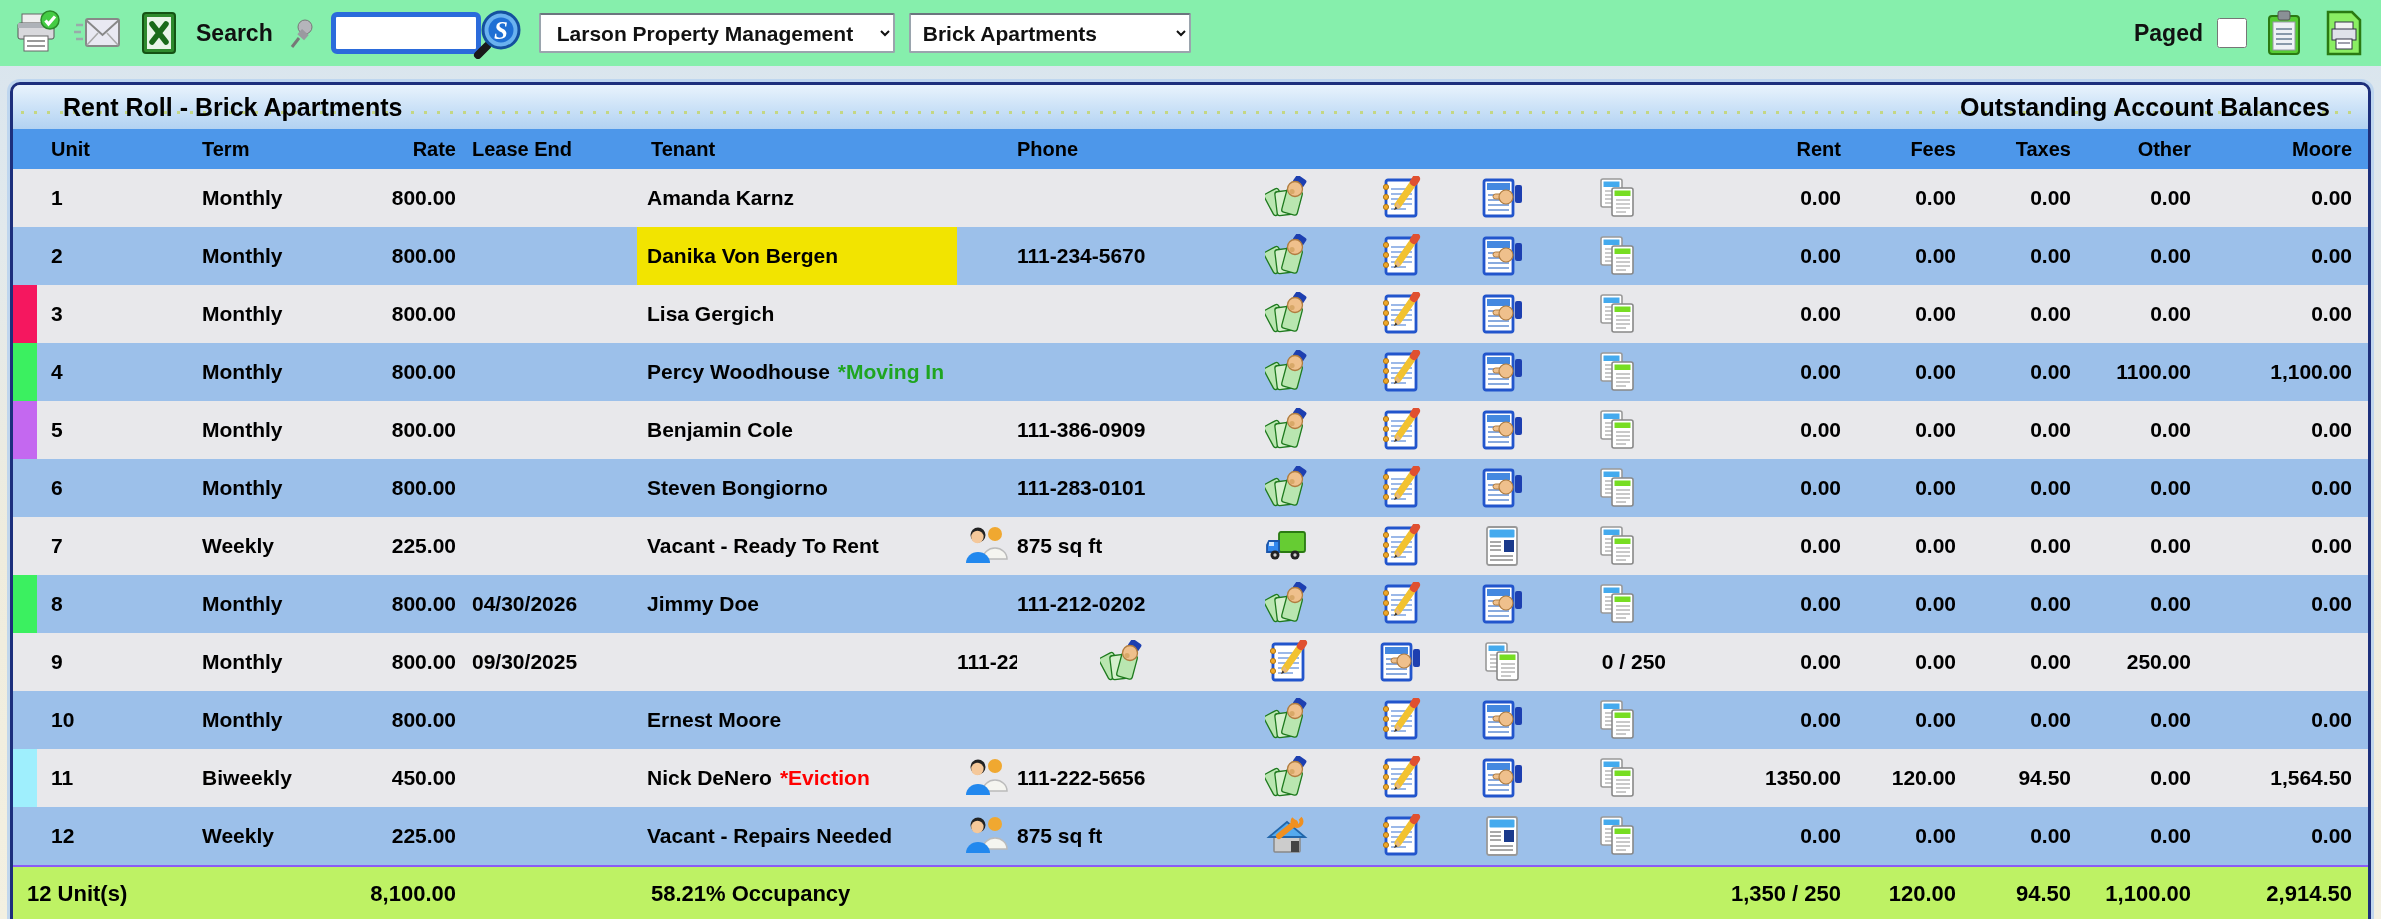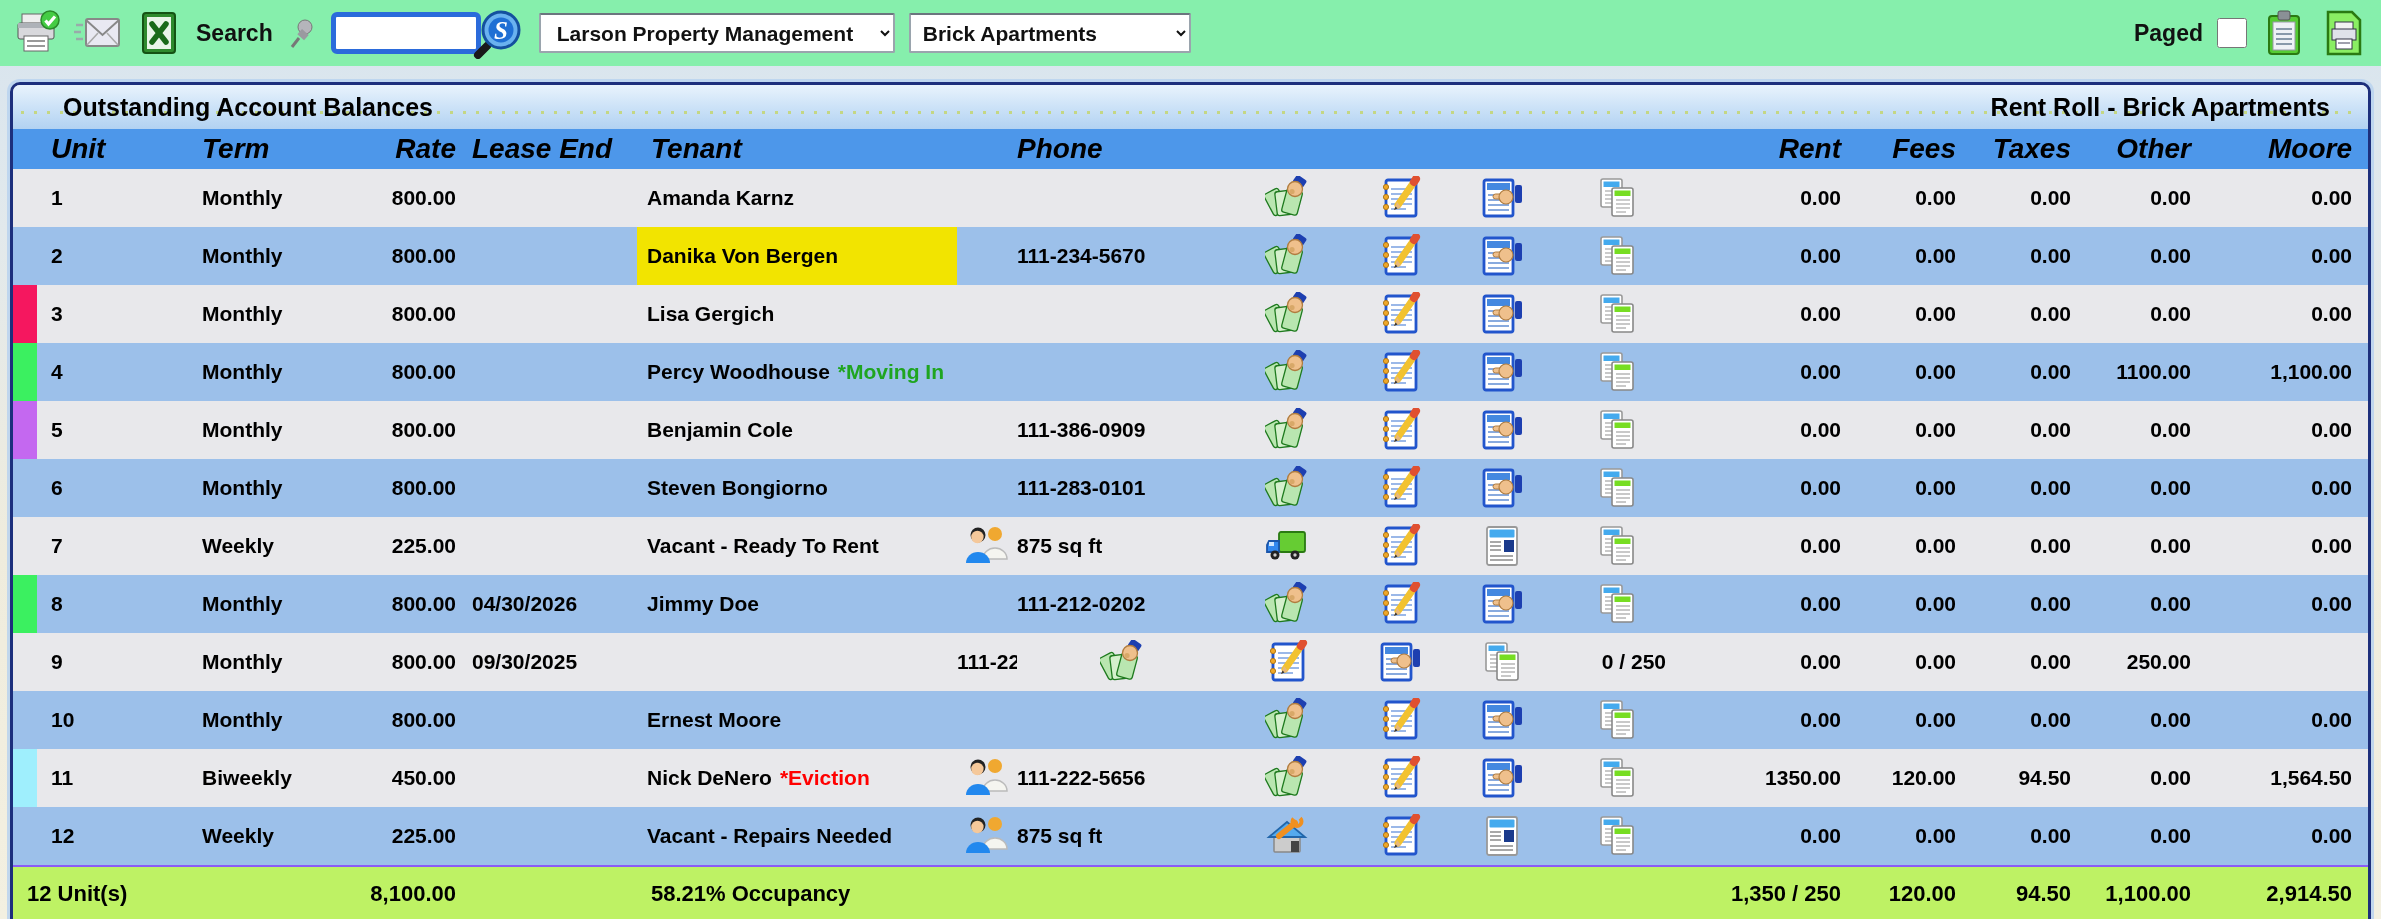--- a/index.html
+++ b/index.html
@@ -56,21 +56,21 @@
   .grid {
     display: grid;
     grid-template-columns: 24px 165px 155px 115px 165px 320px 60px 210px 120px 105px 100px 130px 175px 115px 115px 120px 1fr;
     align-items: stretch;
   }
   .cell { display: flex; align-items: center; font-size: 21px; font-weight: 700; color: #000; overflow: hidden; white-space: nowrap; }
   .pl { padding-left: 14px; }
   .ra { justify-content: flex-end; padding-right: 16px; }
   .ctr { justify-content: center; }
   .header-band { height: 40px; background: #4d97ea; }
-  .header-band .cell { font-size: 28px; font-style: italic; }
+  .header-band .cell { font-size: 20px; }
   .row { height: 58px; }
   .row-gray { background: #e8e8eb; }
   .row-blue { background: #9cc0ea; }
   .marker { height: 100%; }
   .tenant-cell { padding-left: 10px; gap: 8px; }
   .tenant-note { font-weight: 700; }
   .icon-cell svg { width: 44px; height: 44px; display: block; }
   .ppl-cell svg { width: 46px; height: 42px; display: block; }
   .footer-row { height: 56px; background: #bef264; border-top: 2px solid #8b5cf6; }
   .footer-row .cell { font-size: 22px; }
@@ -154,22 +154,22 @@
         <rect x="14" y="13" width="18" height="8" fill="#f2f2f2" stroke="#334"></rect>
         <rect x="11" y="20" width="24" height="11" fill="#dfe2ea" stroke="#334"></rect>
         <rect x="15" y="30" width="16" height="10" fill="#ffffff" stroke="#334"></rect>
         <line x1="17" y1="34" x2="29" y2="34" stroke="#889" stroke-width="1.6"></line>
       </svg>
   </span>
 </div>
 
 <div class="panel">
   <div class="title-bar">
+    <span class="title-text">Rent Roll - Brick Apartments</span>
     <span class="title-text">Outstanding Account Balances</span>
-    <span class="title-text">Rent Roll - Brick Apartments</span>
   </div>
 
   <div class="grid header-band">
     <span class="cell"></span>
     <span class="cell pl">Unit</span>
     <span class="cell">Term</span>
     <span class="cell ra">Rate</span>
     <span class="cell">Lease End</span>
     <span class="cell pl">Tenant</span>
     <span class="cell"></span>

